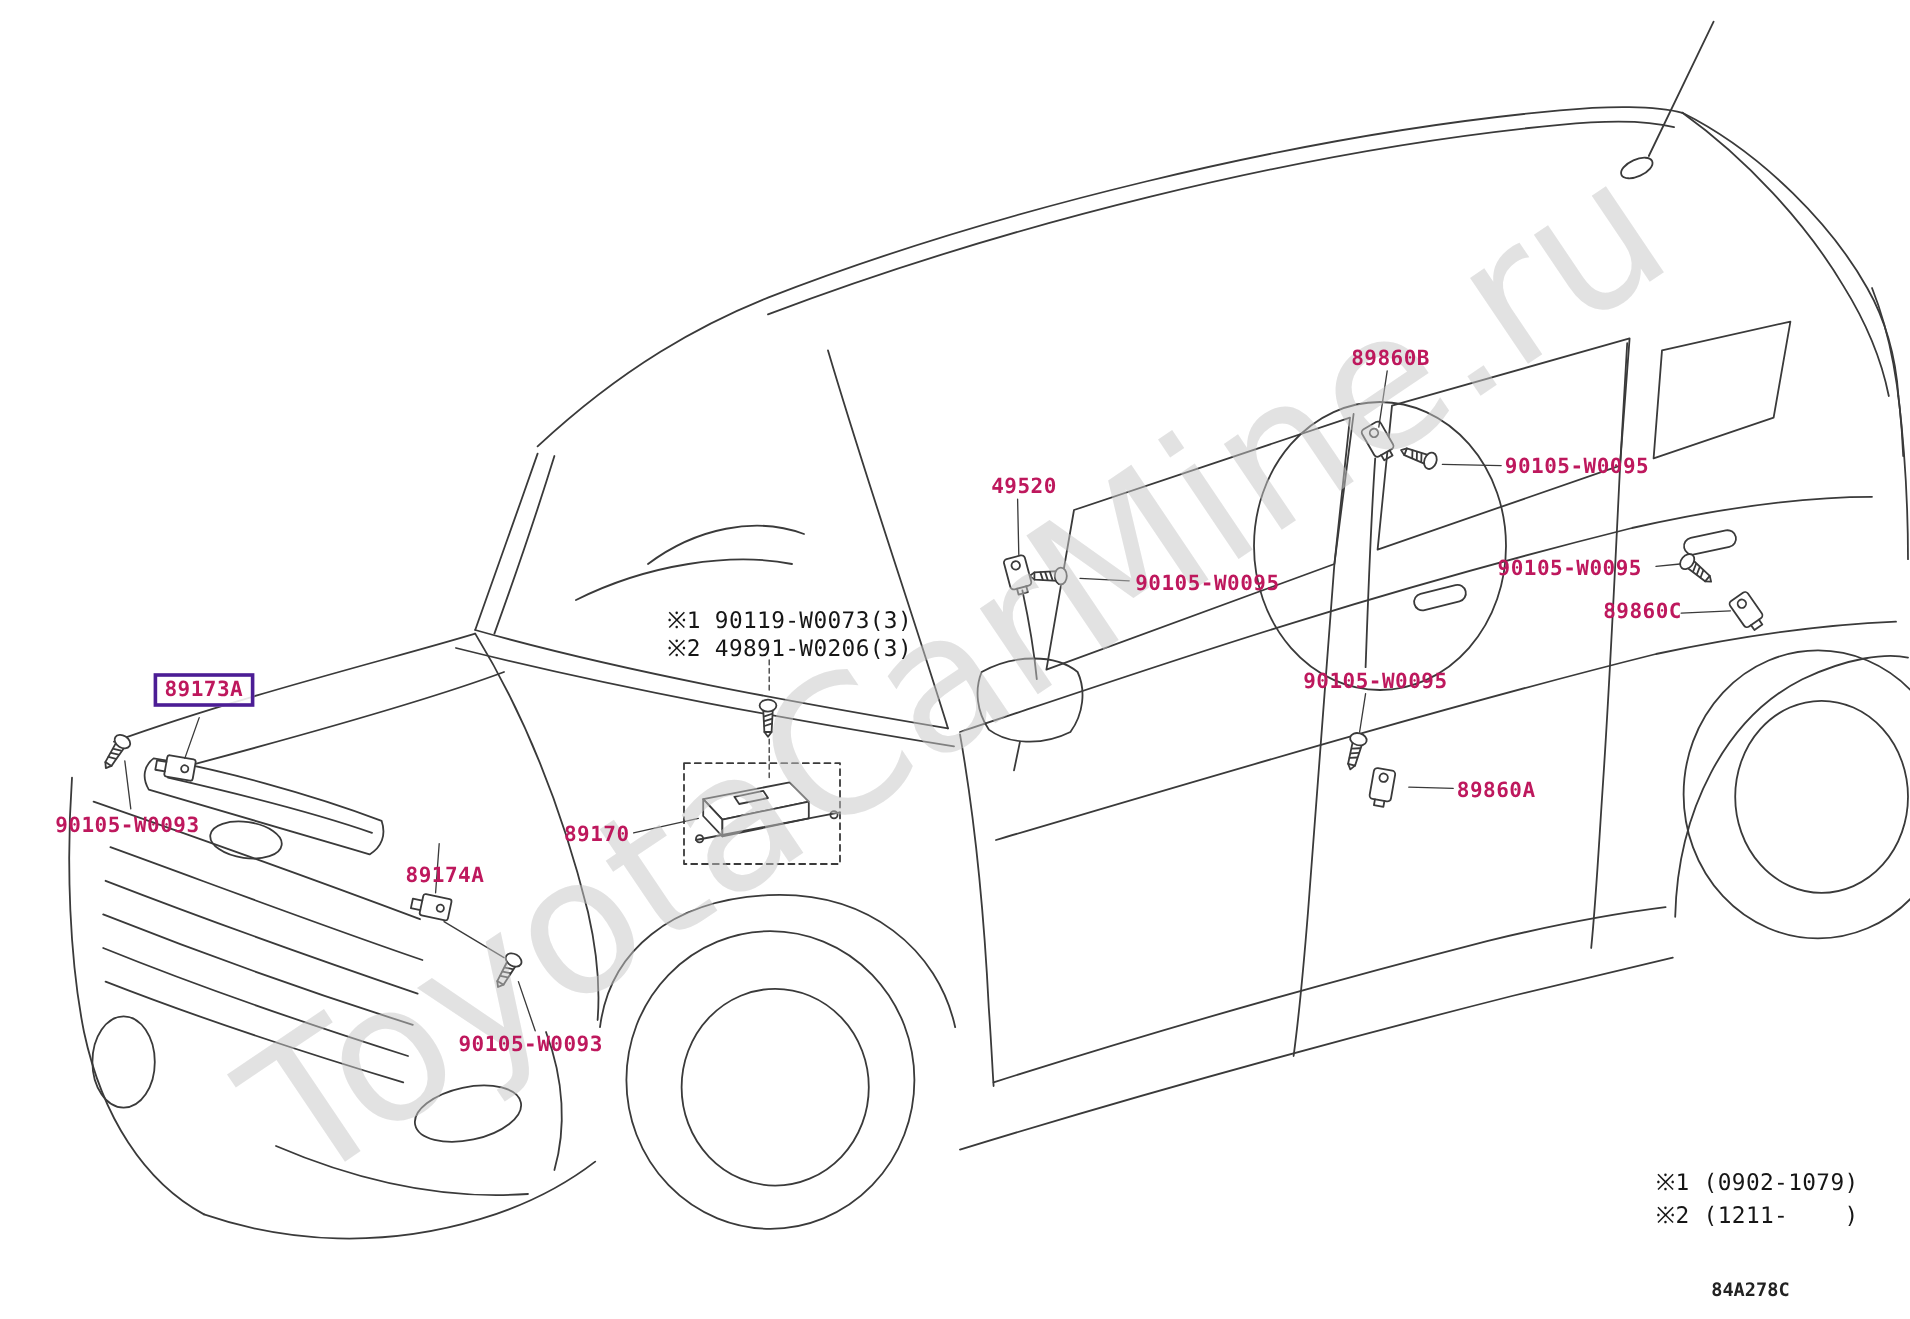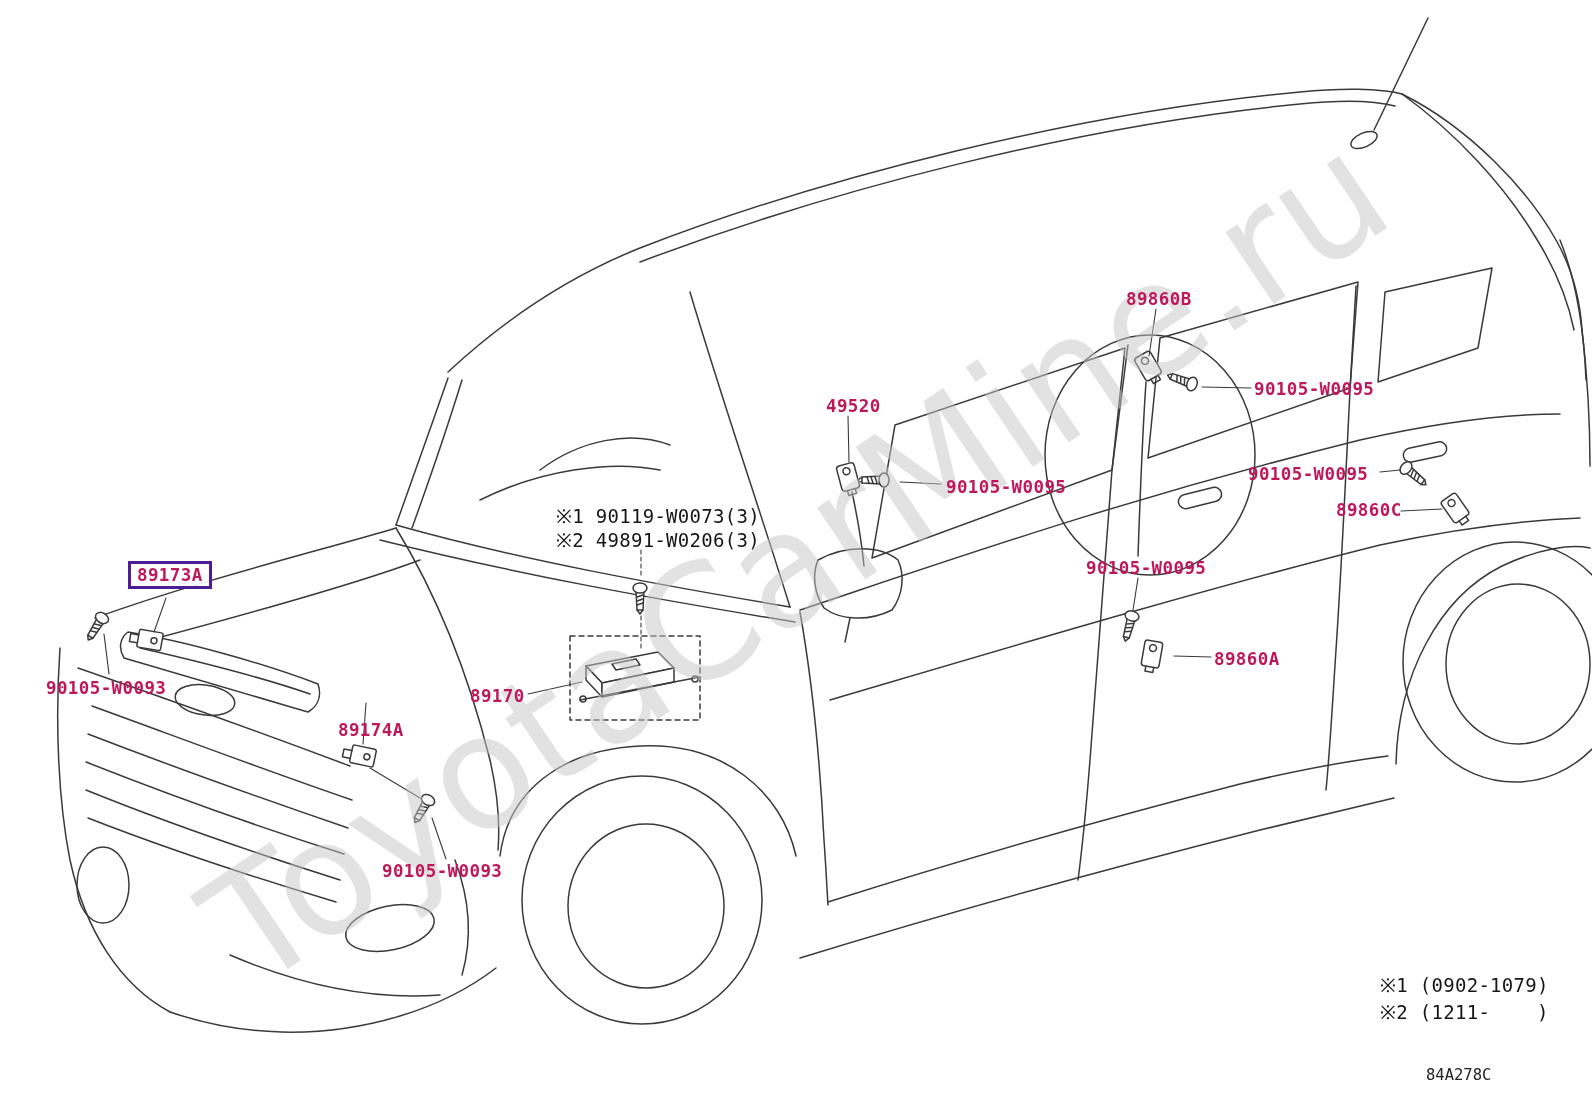--- a/index.html
+++ b/index.html
@@ -13,21 +13,21 @@
     color:#be185d; white-space:pre; line-height:1.15;
   }
   .hl {
     border:3px solid #4c1d95; padding:1px 6px; background:rgba(255,255,255,.88);
   }
   .note {
     position:absolute; font-weight:normal; font-size:19px; letter-spacing:.3px;
     color:#161616; white-space:pre;
   }
   .code {
-    position:absolute; font-weight:normal; font-size:15.5px; color:#222; white-space:pre;
+    position:absolute; font-weight:bold; font-size:15.5px; color:#222; white-space:pre;
   }
   .wm {
     position:absolute; left:796px; top:560px;
     transform:translate(-50%,-50%) rotate(-34deg);
     font-family:"DejaVu Sans","Liberation Sans",sans-serif;
     font-size:158px; color:#c6c6c6; opacity:.5; white-space:nowrap;
     pointer-events:none; user-select:none;
   }
 </style>
 </head>

